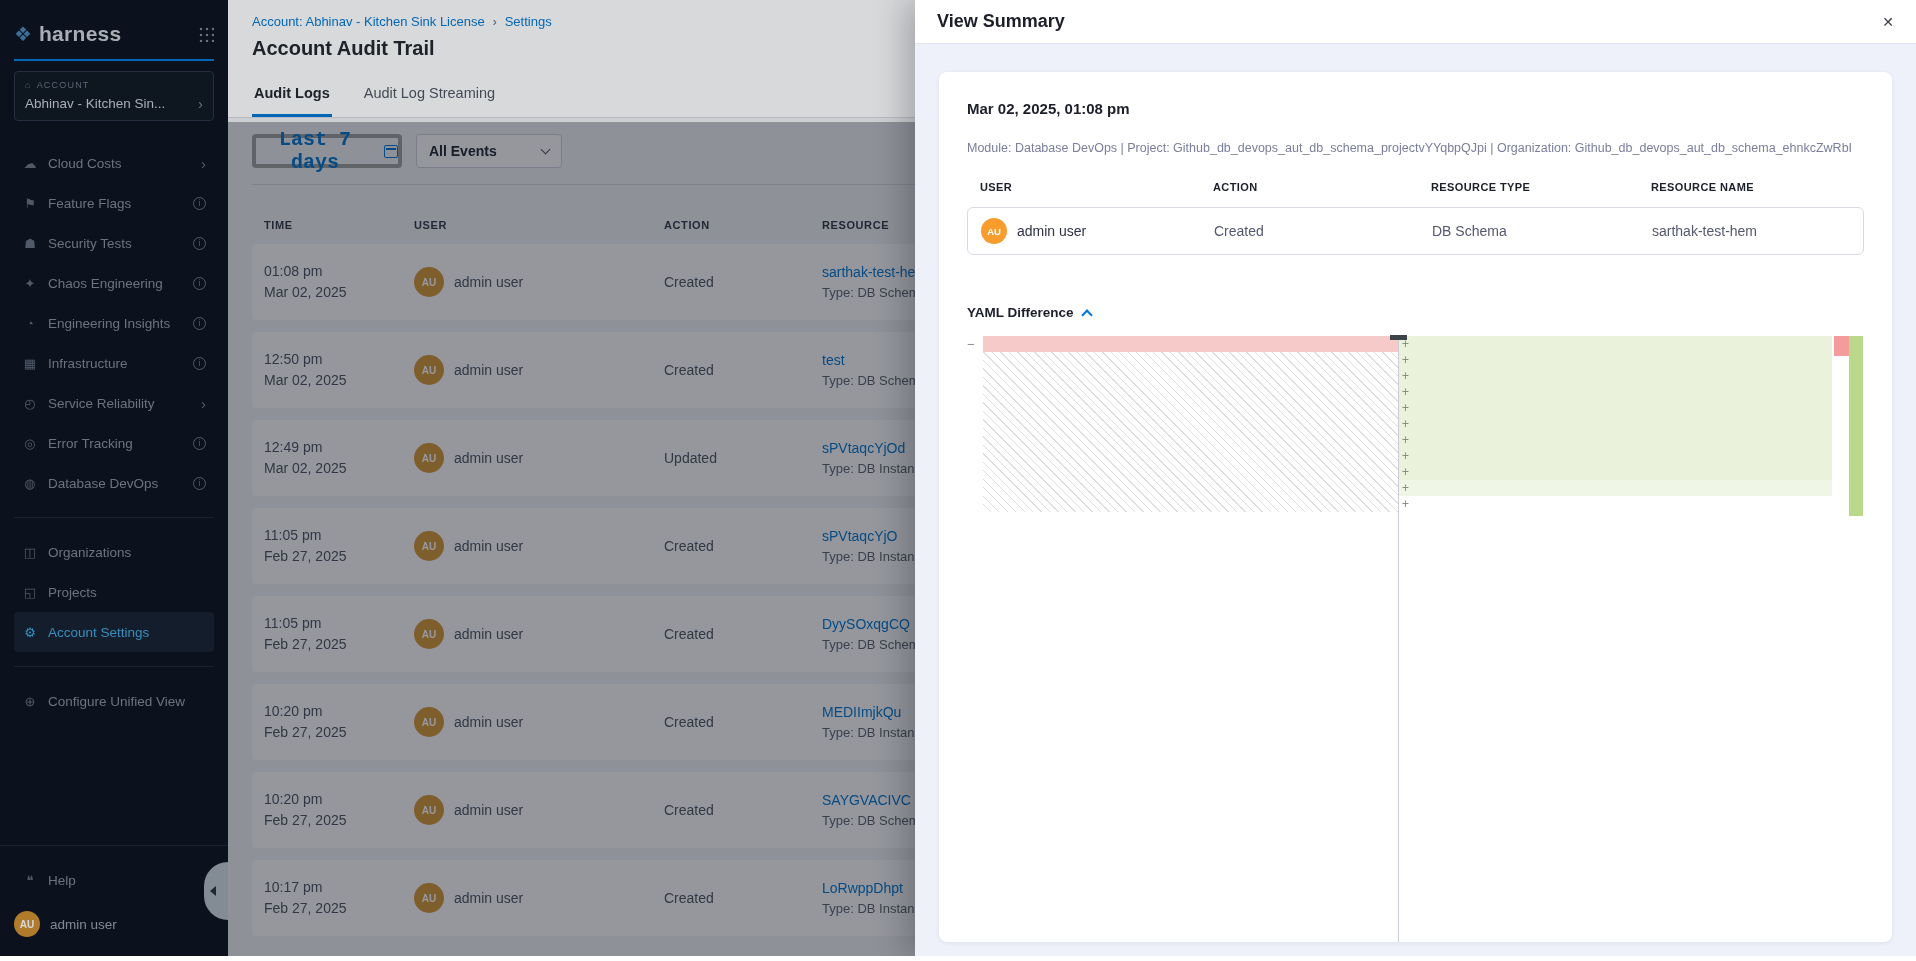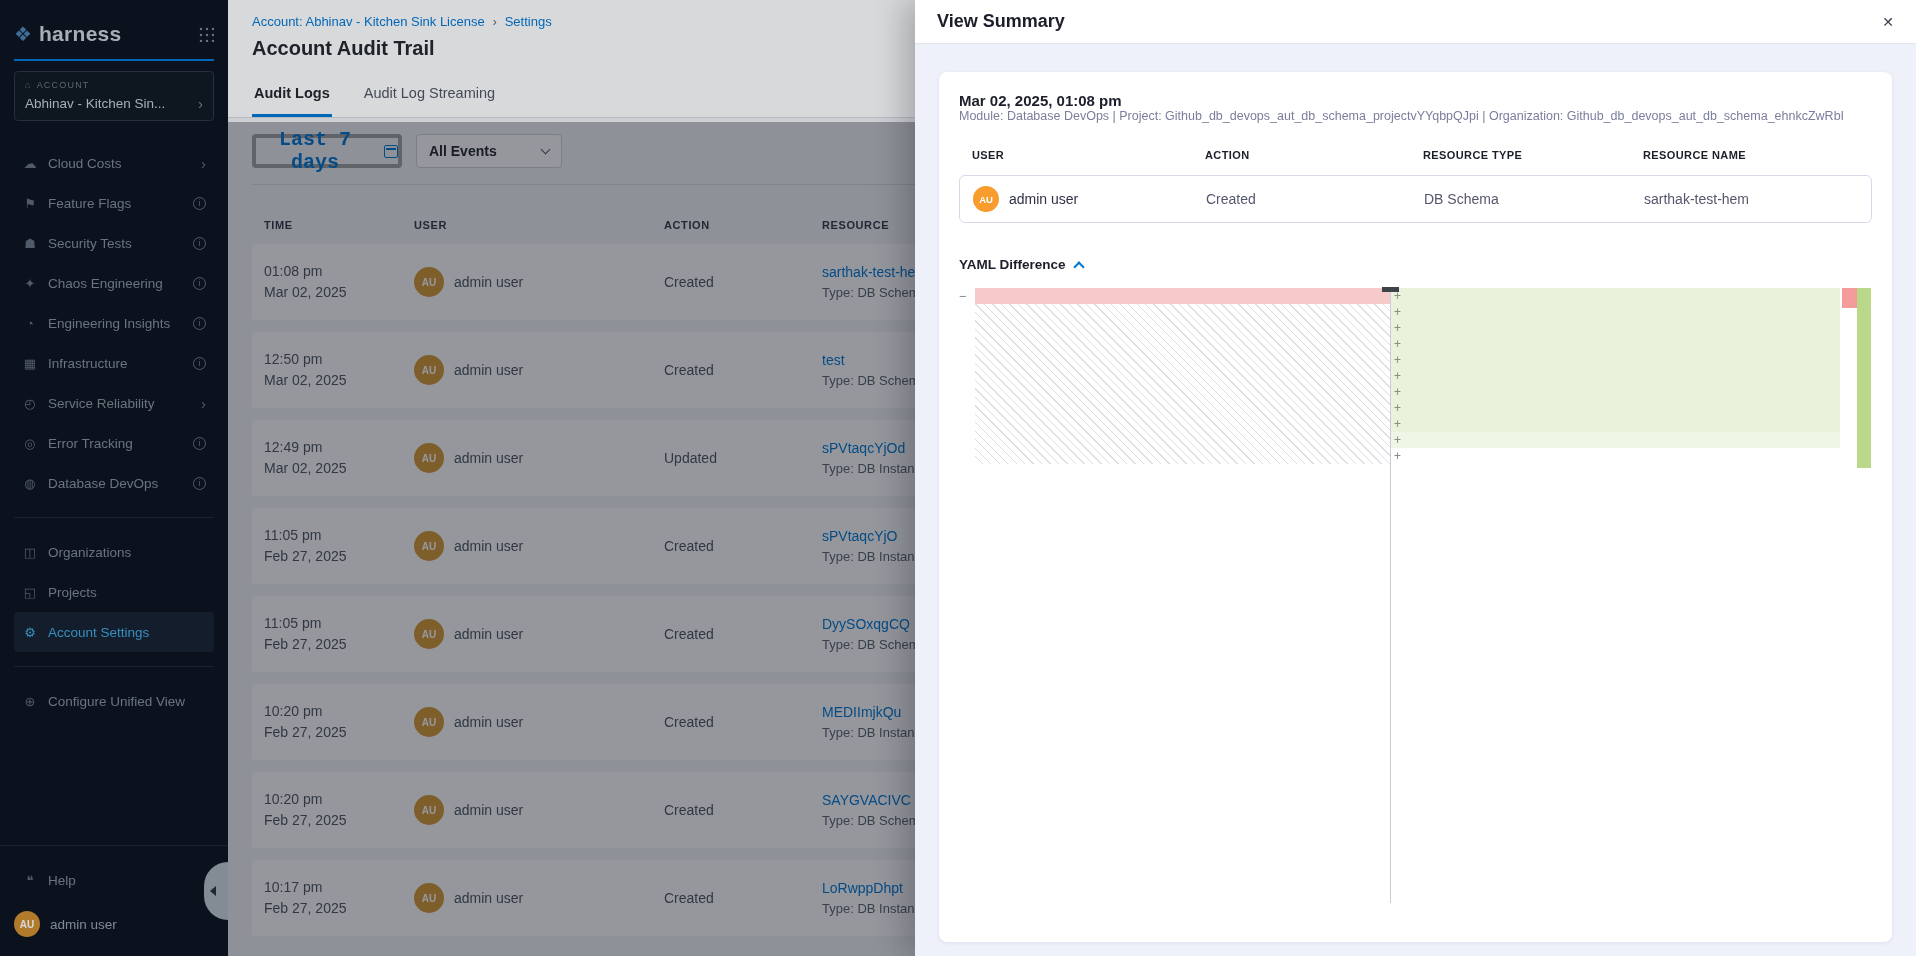--- a/index.html
+++ b/index.html
@@ -76,28 +76,28 @@
   .overlay-light{position:absolute;left:0;top:0;width:915px;height:100%;background:rgba(13,19,29,.16);z-index:40}
   .overlay-heavy{position:absolute;left:228px;top:122px;width:687px;bottom:0;background:rgba(13,19,29,.33);z-index:41}
 
   
   .drawer{position:absolute;left:915px;top:0;right:0;height:100%;background:#eef0fa;z-index:50;box-shadow:-10px 0 30px rgba(10,15,25,.25)}
   .drawer-header{height:44px;background:#fff;border-bottom:1px solid #e3e4ee;display:flex;align-items:center;padding:0 22px}
   .drawer-title{font-size:18px;font-weight:700;color:#1c1e2a;flex:1}
   .close-btn{background:none;border:none;font-size:14px;color:#3c3f4c;cursor:pointer;font-family:inherit}
   .close-btn::before{content:"✕"}
   .drawer-body{padding:28px 24px 14px;height:calc(100% - 44px)}
-  .card{background:#fff;border-radius:8px;box-shadow:0 1px 4px rgba(40,41,61,.08);padding:20px;height:100%;overflow:hidden}
+  .card{background:#fff;border-radius:8px;box-shadow:0 1px 4px rgba(40,41,61,.08);padding:28px;height:100%;overflow:hidden}
   .ts{font-size:15px;font-weight:700;color:#1c1e2a}
-  .meta{font-size:12.5px;color:#7b7d9c;margin-top:0;white-space:nowrap;overflow:hidden}
+  .meta{font-size:12.5px;color:#7b7d9c;margin-top:24px;white-space:nowrap;overflow:hidden}
   .ev-head{display:grid;grid-template-columns:233px 218px 220px 1fr;margin-top:26px;padding-left:13px;font-size:11px;font-weight:700;letter-spacing:.4px;color:#1c1e2a}
   .ev-row{display:grid;grid-template-columns:233px 218px 220px 1fr;align-items:center;margin-top:14px;height:48px;border:1px solid #d8d9e8;border-radius:6px;padding-left:13px;font-size:14px;color:#55576e}
   .ev-user{display:flex;align-items:center;gap:10px;color:#2f3147}
   .ev-avatar{width:26px;height:26px;font-size:9.5px;background:#f79c2d}
-  .yaml-row{margin-top:34px;display:flex;align-items:center;gap:9px;cursor:pointer}
+  .yaml-row{margin-top:50px;display:flex;align-items:center;gap:9px;cursor:pointer}
   .yaml-label{font-size:13.5px;font-weight:700;color:#1c1e2a}
   .chev-up{width:8px;height:8px;border-left:2px solid #0278d5;border-top:2px solid #0278d5;transform:rotate(45deg);margin-top:4px}
   .diff{margin-top:16px;display:flex;height:615px}
   .pane-left{width:432px;border-right:1px solid #cbccd6;position:relative;flex-shrink:0}
   .minus-gutter{position:absolute;left:0;top:1px;color:#8a8a93;font-size:12px;font-family:"DejaVu Sans Mono",monospace}
   .minus-gutter::before{content:"−"}
   .removed-bar{margin-left:16px;height:16px;background:#f7caca;position:relative}
   .cursor-mark{position:absolute;right:-9px;top:-1px;width:17px;height:5px;background:#3e4249;z-index:5}
   .hatch{margin-left:16px;height:160px;background:repeating-linear-gradient(45deg,#fff 0 5px,#dedee2 5px 6px)}
   .pane-right{flex:1;position:relative;font-family:"DejaVu Sans Mono",monospace;font-size:11.5px;overflow:hidden}

